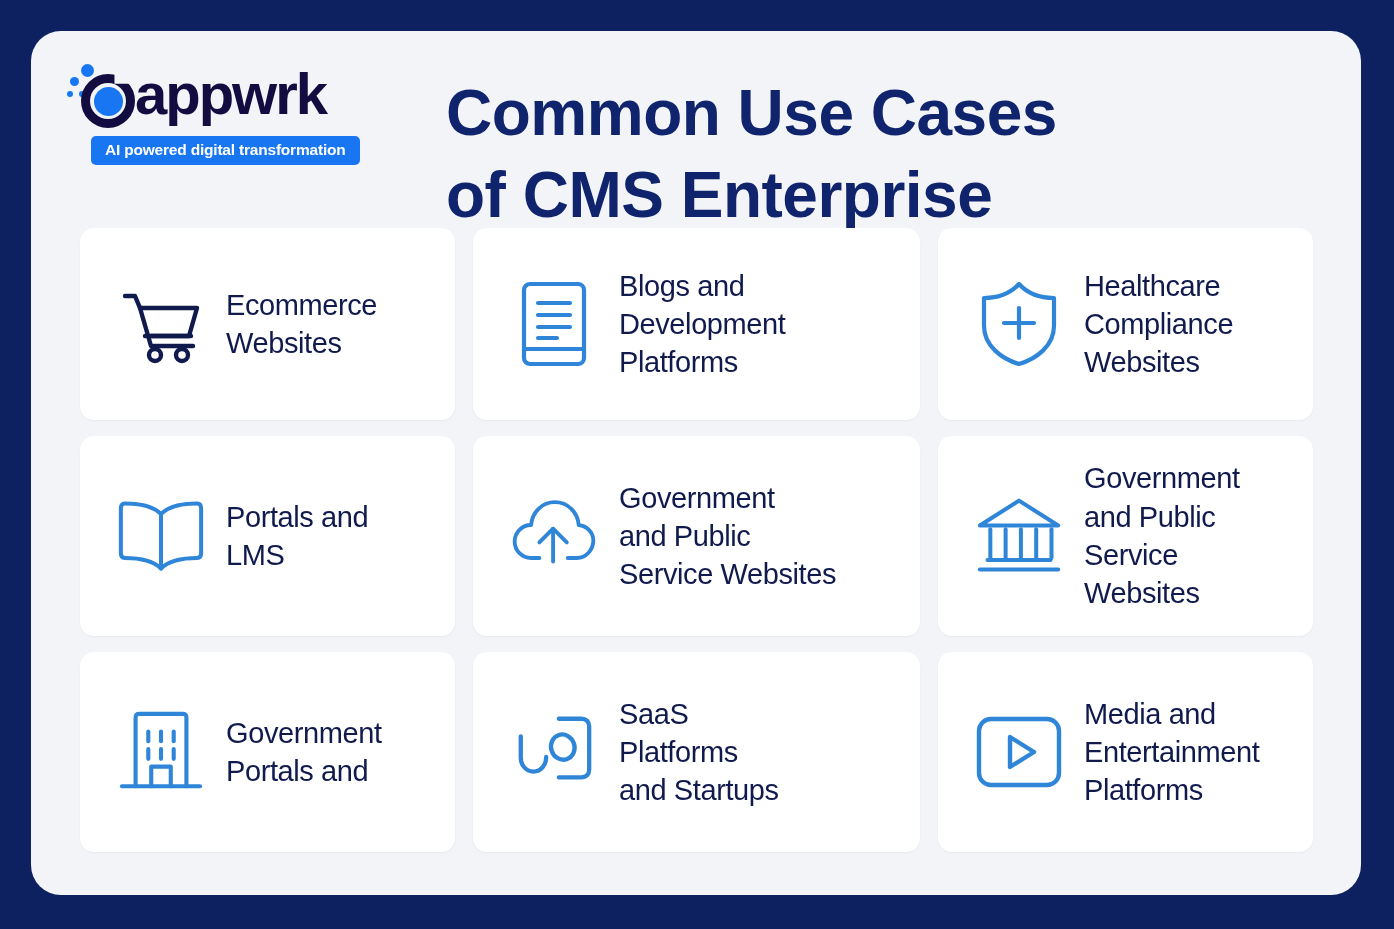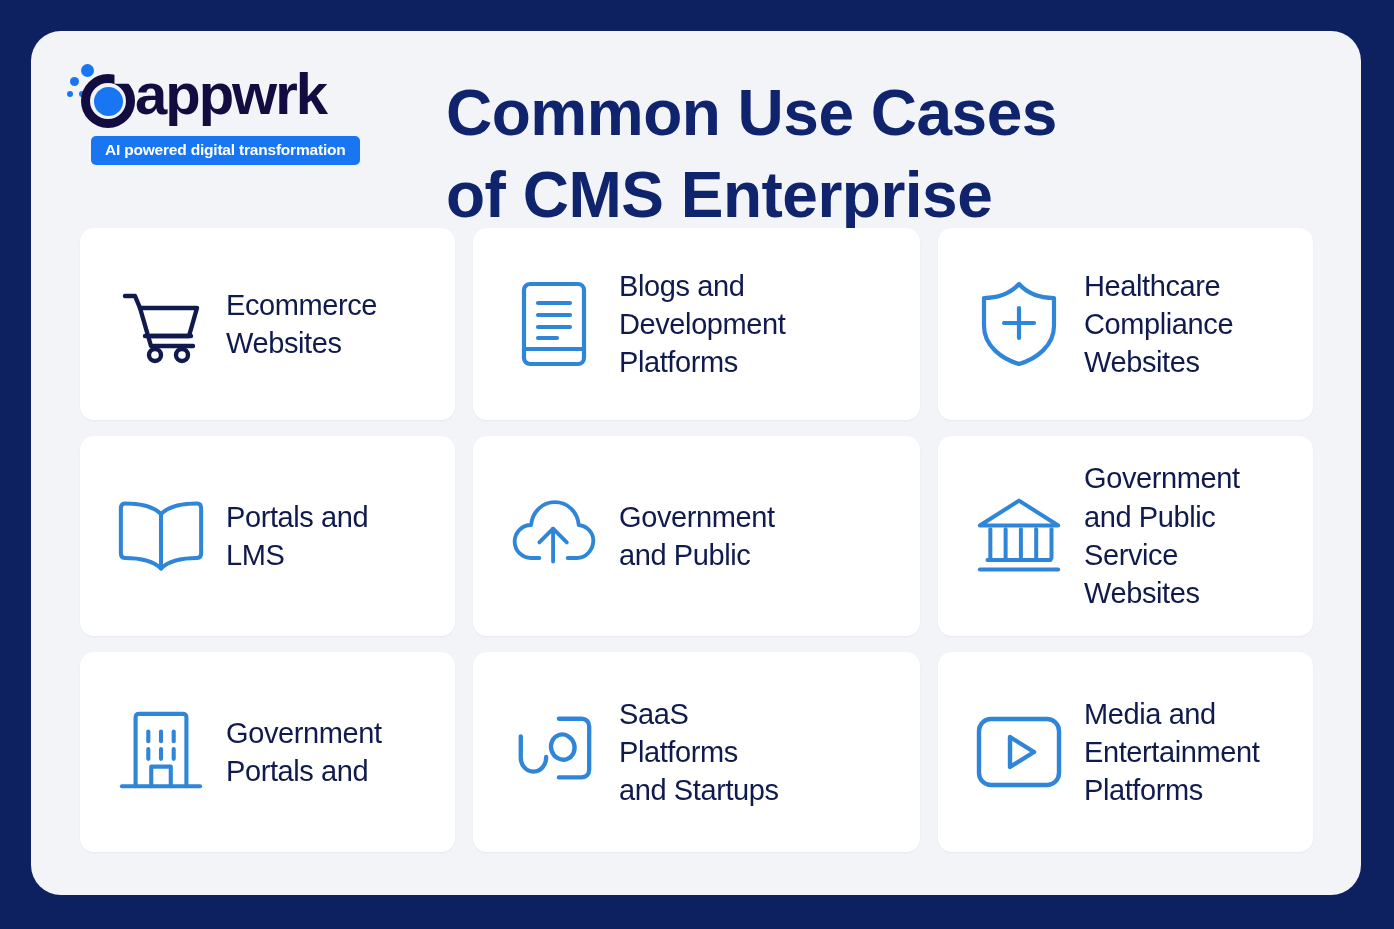--- a/index.html
+++ b/index.html
@@ -262,20 +262,21 @@
       <div class="card-icon">
         <svg width="94" height="84" viewBox="0 0 94 84" fill="none" stroke="#2f86d8" stroke-width="4.2" stroke-linecap="round" stroke-linejoin="round">
           <path d="M31 66 H22 C12 66 4 58 4 48 C4 38 12 30 22 30 C23 16 34 5 48 5 C62 5 73 16 74 30 C83 31 90 38 90 47 C90 57 82 66 72 66 H62"></path>
           <path d="M46 70 V34"></path>
           <path d="M31 49 L46 34 L61 49"></path>
         </svg>
       </div>
       <div class="card-label">
         <div>Government</div>
         <div>and Public</div>
+        <div>Service Websites</div>
       </div>
     </div>
 
     <div class="card">
       <div class="card-icon">
         <svg width="90" height="82" viewBox="0 0 90 82" fill="none" stroke="#2f86d8" stroke-width="4.2" stroke-linecap="round" stroke-linejoin="round">
           <path d="M4 30 L45 4 L86 30 Z"></path>
           <path d="M15 34 V64"></path>
           <path d="M31 34 V64"></path>
           <path d="M47 34 V64"></path>

